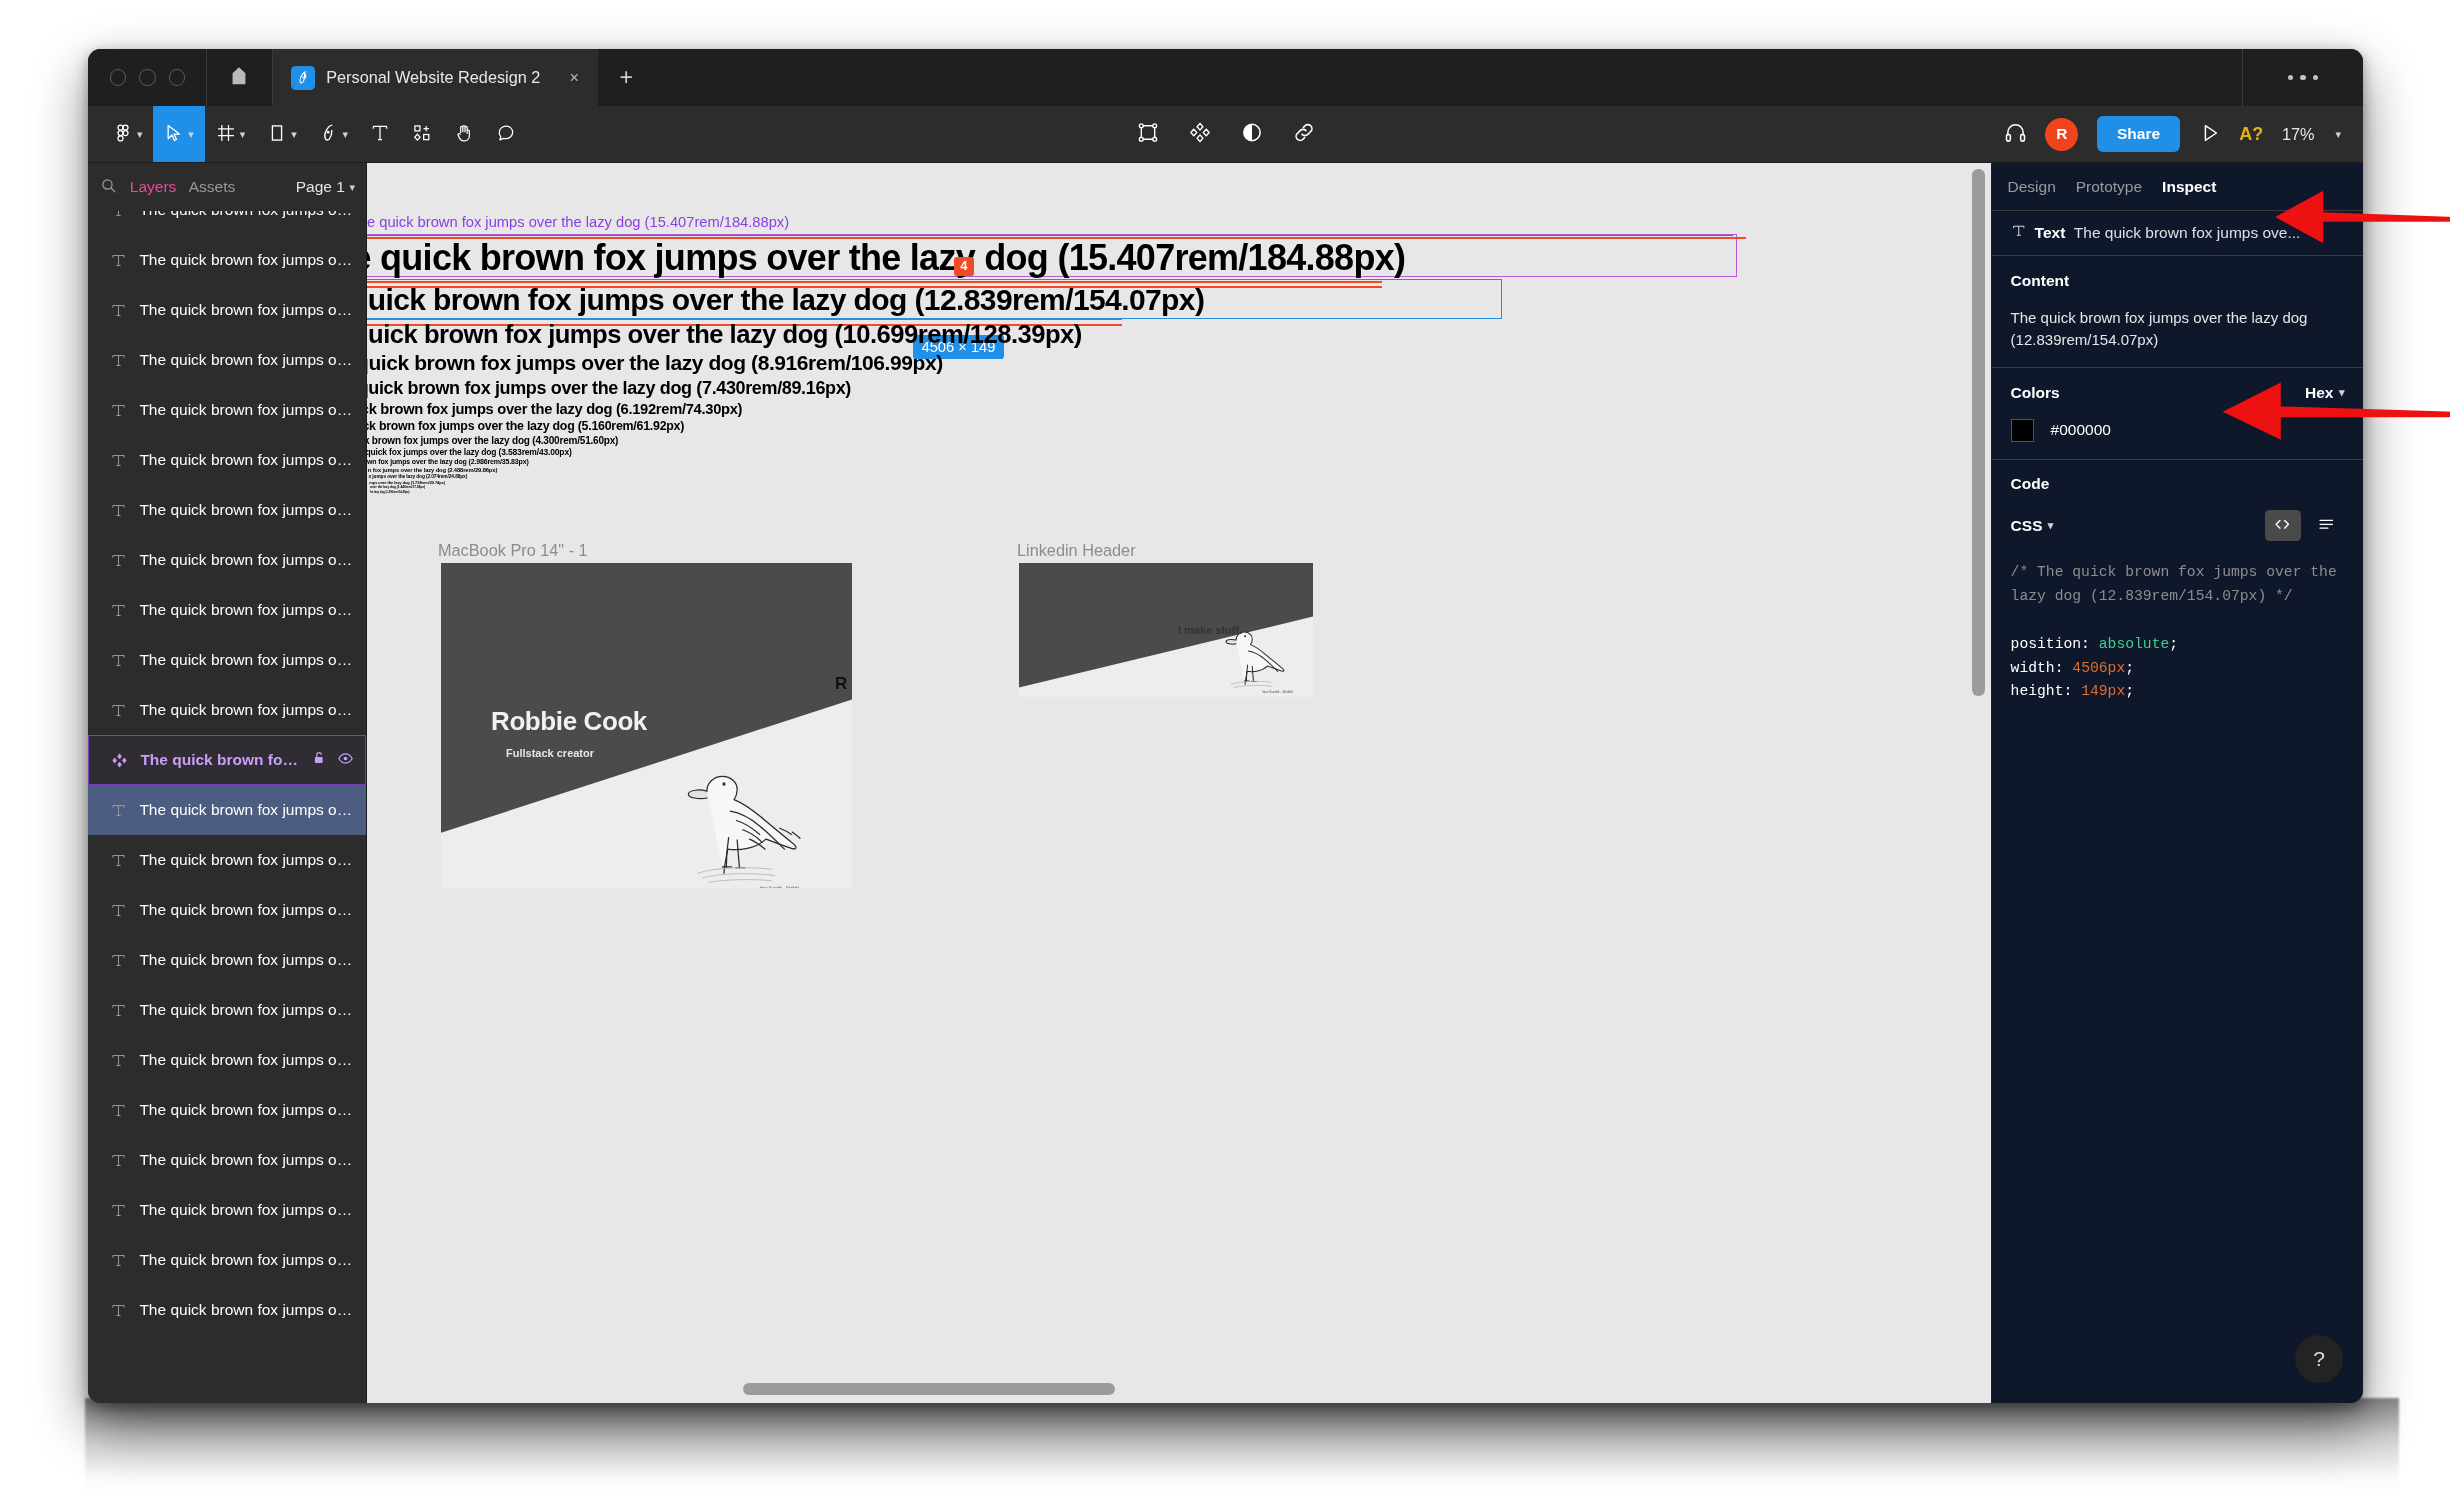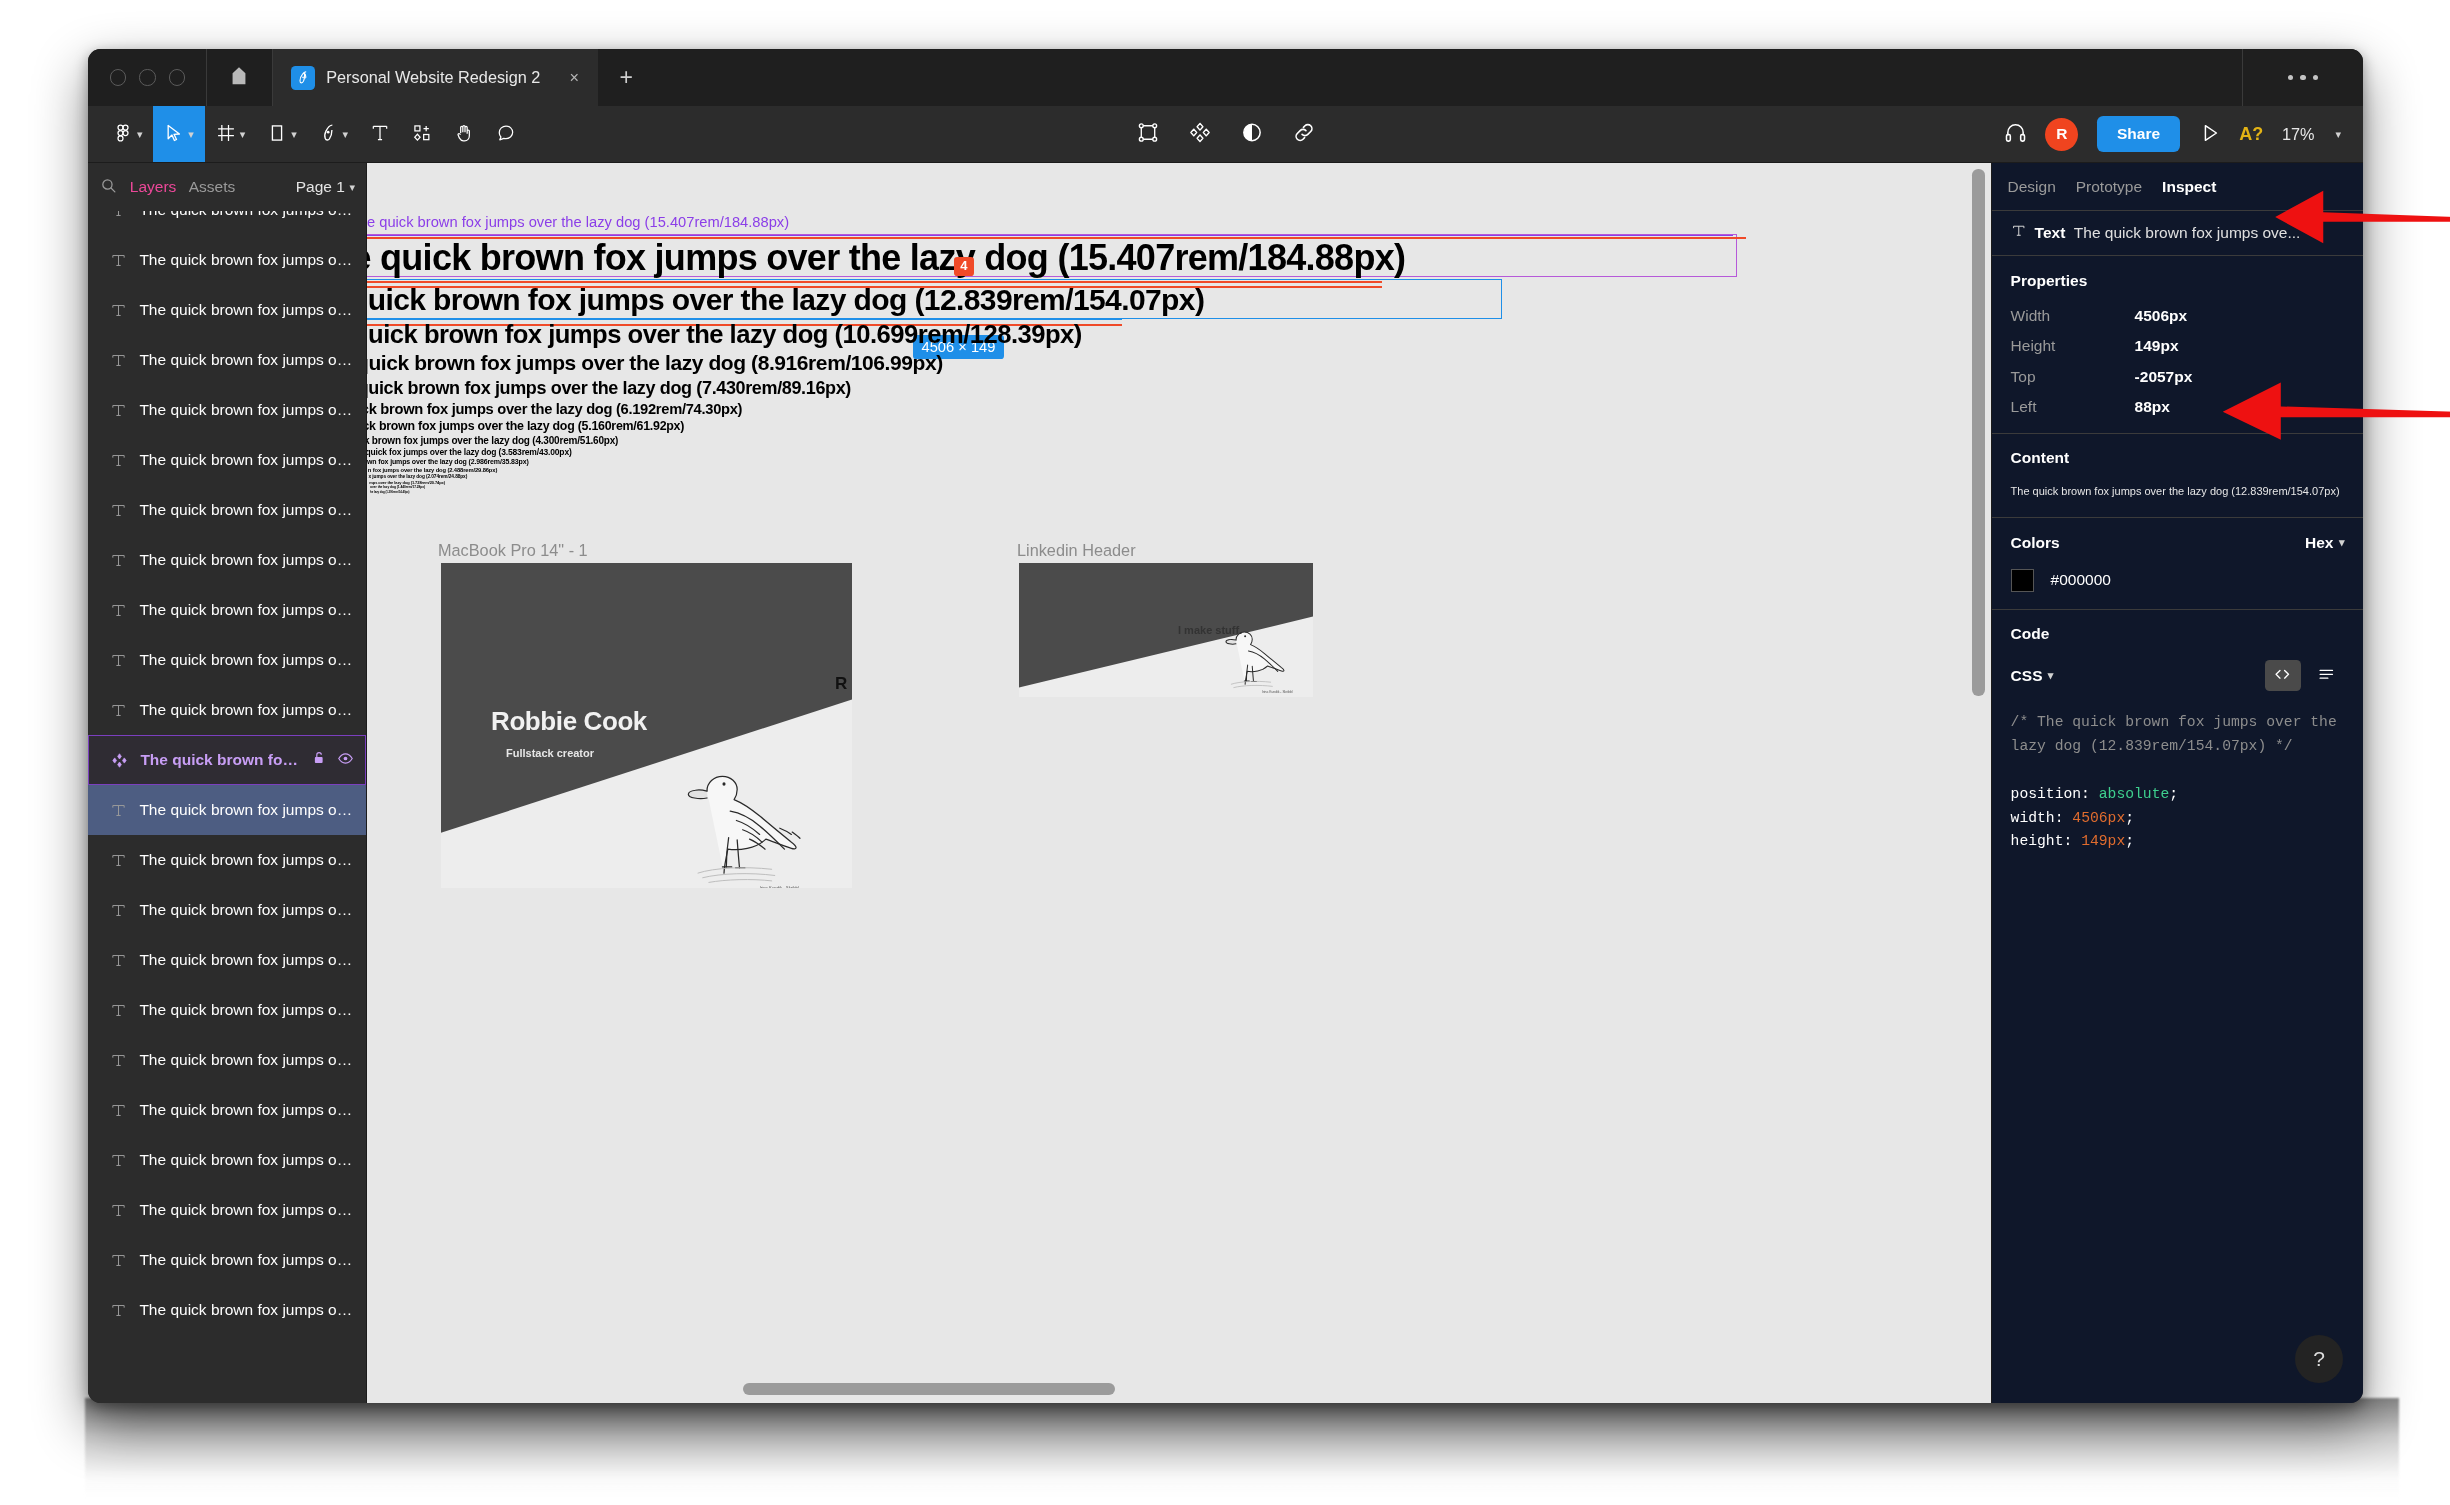--- a/index.html
+++ b/index.html
@@ -214,21 +214,21 @@
   .rp-tab.sel { color: #ffffff; font-weight: bold; }
   .rp-sec { border-bottom: 0.8px solid #3b3b3b; padding: 15.5px 18.6px 17px; }
   .rp-sel-row { display: flex; align-items: center; gap: 8.5px; font-size: 15.5px; }
   .rp-sel-row .stype { color: #fff; font-weight: bold; }
   .rp-sel-row .sname { color: #e0e0e0; overflow: hidden; text-overflow: ellipsis; white-space: nowrap; }
   .rp-title { color: #ffffff; font-size: 15.5px; font-weight: bold; margin-bottom: 17px; }
   .rp-row { display: flex; margin-bottom: 12.4px; font-size: 15.5px; }
   .rp-row:last-child { margin-bottom: 0; }
   .rp-key { color: #9a9a9a; width: 124px; flex: 0 0 124px; }
   .rp-val { color: #ffffff; font-weight: bold; }
-  .rp-content { color: #e6e6e6; font-size: 11px; line-height: 1.45; }
+  .rp-content { color: #e6e6e6; font-size: 15px; line-height: 1.45; }
   .rp-head-flex { display: flex; align-items: center; }
   .rp-head-flex .rp-title { margin-bottom: 0; }
   .rp-head-right { margin-left: auto; color: #ffffff; font-size: 15.5px; font-weight: bold; display: flex; align-items: center; gap: 5.4px; }
   .swatch-row { display: flex; align-items: center; gap: 17px; margin-top: 17px; }
   .swatch { width: 23px; height: 23px; background: #000; border: 0.8px solid #555; }
   .swatch-hex { color: #ffffff; font-size: 15.5px; font-family: "Liberation Sans", sans-serif; }
   .code-lang-row { display: flex; align-items: center; margin-top: 15.5px; }
   .code-lang { color: #ffffff; font-size: 15.5px; font-weight: bold; display: flex; align-items: center; gap: 5.4px; }
   .code-actions { margin-left: auto; display: flex; align-items: center; gap: 7.7px; }
   .code-btn {
@@ -760,39 +760,20 @@
             <span>
               <svg width="15.5" height="15.5" viewBox="0 0 24 24" fill="none" stroke="#dcdcdc" stroke-width="1.5">
                 <path d="M4 5 H20 M12 5 V19 M9 19 H15 M4 5 V8 M20 5 V8"></path>
               </svg>
             </span>
             <span class="stype">Text</span>
             <span class="sname">The quick brown fox jumps ove...</span>
           </div>
         </div>
 
-        <div class="rp-sec">
-          <div class="rp-title">Properties</div>
-          <div class="rp-row">
-            <span class="rp-key">Width</span>
-            <span class="rp-val">4506px</span>
-          </div>
-          <div class="rp-row">
-            <span class="rp-key">Height</span>
-            <span class="rp-val">149px</span>
-          </div>
-          <div class="rp-row">
-            <span class="rp-key">Top</span>
-            <span class="rp-val">-2057px</span>
-          </div>
-          <div class="rp-row">
-            <span class="rp-key">Left</span>
-            <span class="rp-val">88px</span>
-          </div>
-        </div>
 
         <div class="rp-sec">
           <div class="rp-title">Content</div>
           <div class="rp-content">The quick brown fox jumps over the lazy dog (12.839rem/154.07px)</div>
         </div>
 
 
         <div class="rp-sec">
           <div class="rp-head-flex">
             <div class="rp-title">Colors</div>

